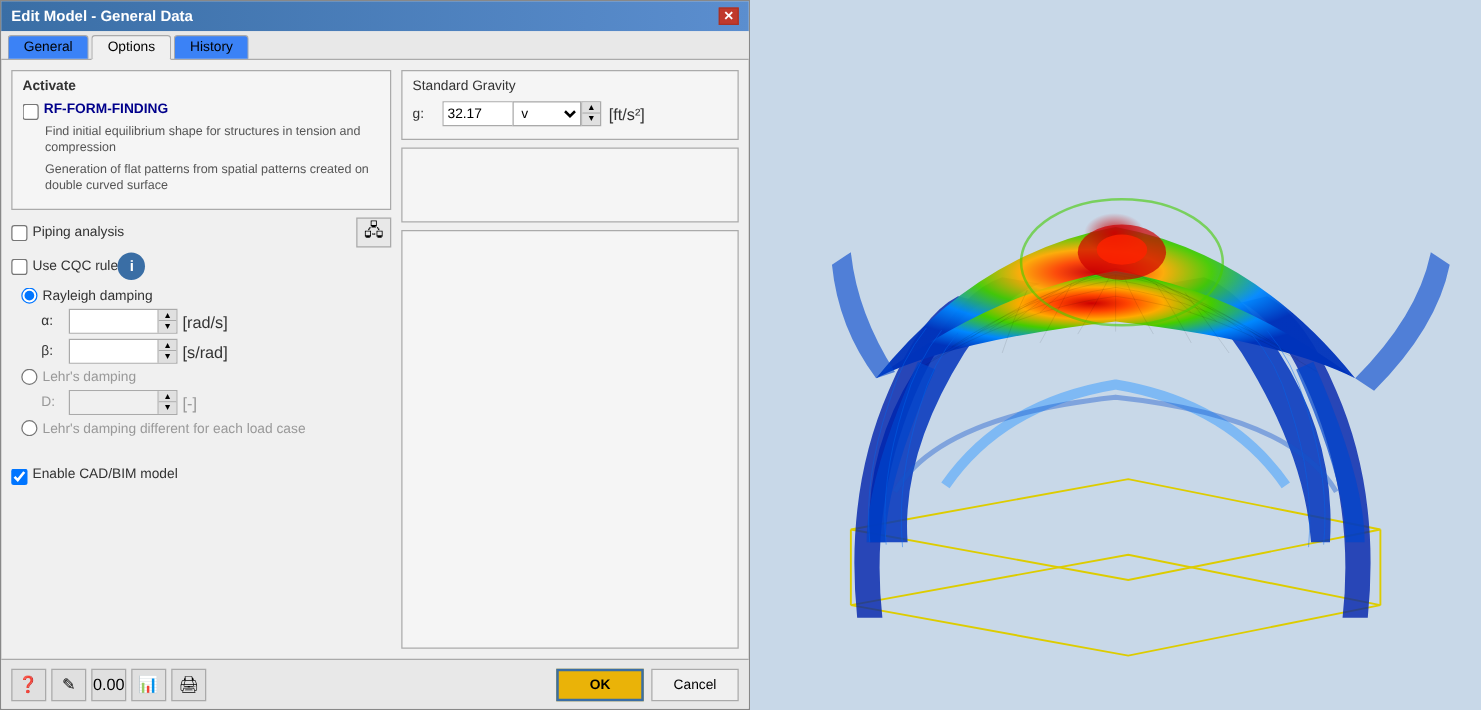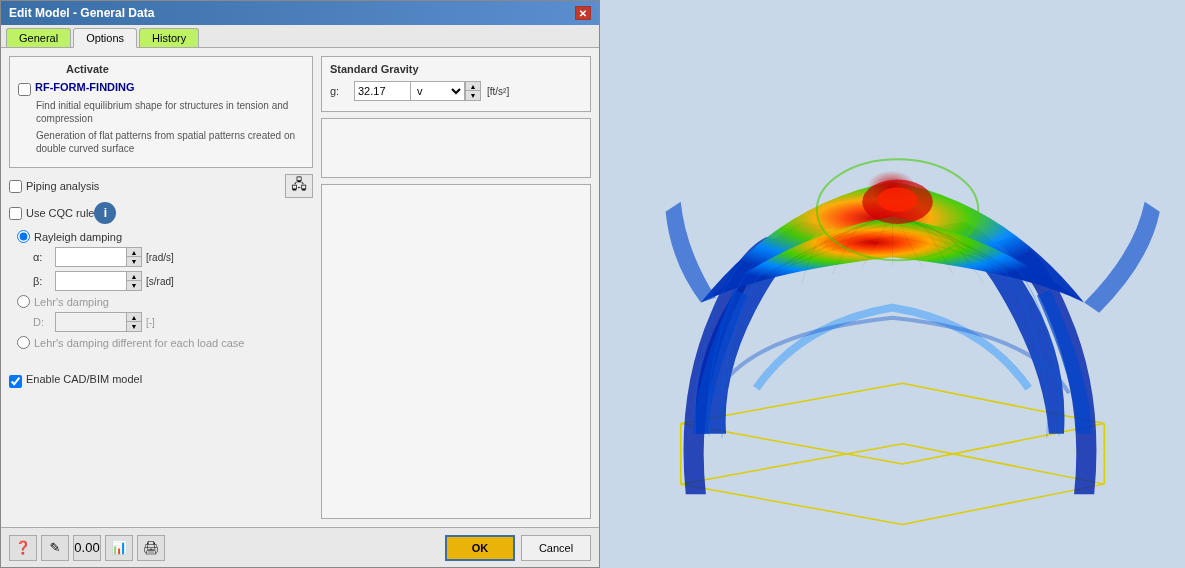--- a/index.html
+++ b/index.html
@@ -60,21 +60,21 @@
       background: #e8e8e8;
       border-bottom: 1px solid #aaa;
       padding-top: 3px;
       padding-left: 5px;
       gap: 2px;
     }
     .tab {
       padding: 3px 12px;
       border: 1px solid #aaa;
       border-bottom: none;
-      background: #bef264;
+      background: #3b82f6;
       cursor: pointer;
       font-size: 11px;
       border-radius: 3px 3px 0 0;
     }
     .tab.active {
       background: #f0f0f0;
       border-bottom: 1px solid #f0f0f0;
       margin-bottom: -1px;
       z-index: 1;
     }
@@ -100,21 +100,20 @@
     .section-group {
       border: 1px solid #aaa;
       padding: 6px 8px 8px 8px;
       background: #f5f5f5;
     }
     .section-title {
       font-size: 11px;
       font-weight: bold;
       color: #333;
       margin-bottom: 6px;
-      margin-left: 48px;
     }
     .checkbox-row {
       display: flex;
       align-items: flex-start;
       gap: 4px;
       margin-bottom: 3px;
     }
     .checkbox-row input[type="checkbox"] {
       margin-top: 2px;
       flex-shrink: 0;
@@ -171,21 +170,21 @@
       display: flex;
       align-items: center;
       justify-content: center;
       padding: 0;
       line-height: 1;
     }
     .spin-btn:first-child {
       border-bottom: 1px solid #aaa;
     }
     .unit-label {
-      font-size: 10px;
+      font-size: 13px;
       color: #333;
     }
     .g-row {
       display: flex;
       align-items: center;
       gap: 6px;
       margin-bottom: 4px;
     }
     .piping-row {
       display: flex;
@@ -311,21 +310,21 @@
       width: 55px;
     }
     
     .gravity-group {
       border: 1px solid #aaa;
       padding: 6px 8px;
       background: #f5f5f5;
     }
     .gravity-title {
       font-size: 11px;
-      font-weight: bold;
+      font-weight: normal;
       color: #333;
       margin-bottom: 6px;
     }
   </style>
 </head>
 <body>
 
 <div class="screen">
 
   <div class="dialog">

